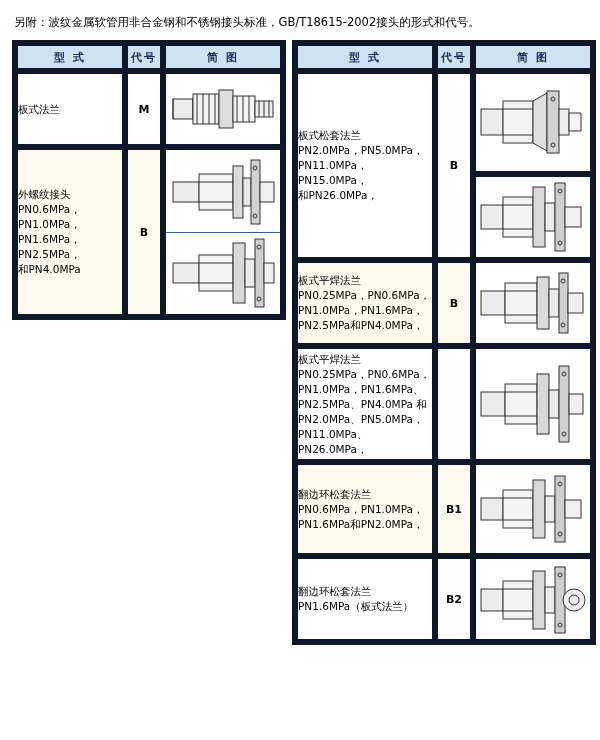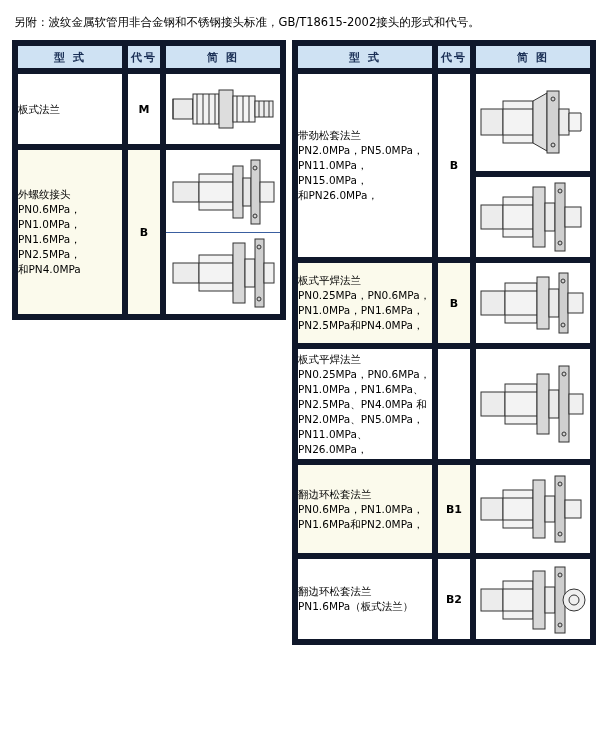--- a/index.html
+++ b/index.html
@@ -183,21 +183,21 @@
       <thead>
         <tr>
           <th>型        式</th>
           <th>代号</th>
           <th>简        图</th>
         </tr>
       </thead>
       <tbody>
 
         <tr class="plain" style="height:103px">
-          <td class="type" rowspan="2" style="white-space:pre-line">带劲松套法兰
+          <td class="type" rowspan="2" style="white-space:pre-line">板式松套法兰
 PN2.0MPa，PN5.0MPa，
 PN11.0MPa，PN15.0MPa，
 和PN26.0MPa，</td>
           <td class="code" rowspan="2">B</td>
           <td class="pic">
             <svg class="fig" width="112" height="88" viewBox="0 0 112 88">
               <g fill="none" stroke="#333" stroke-width="1">
                 <rect x="4" y="30" width="22" height="26" fill="#ececec"></rect>
                 <rect x="26" y="22" width="30" height="42" fill="#f3f3f3"></rect>
                 <path d="M26 30 L56 30 M26 56 L56 56"></path>

